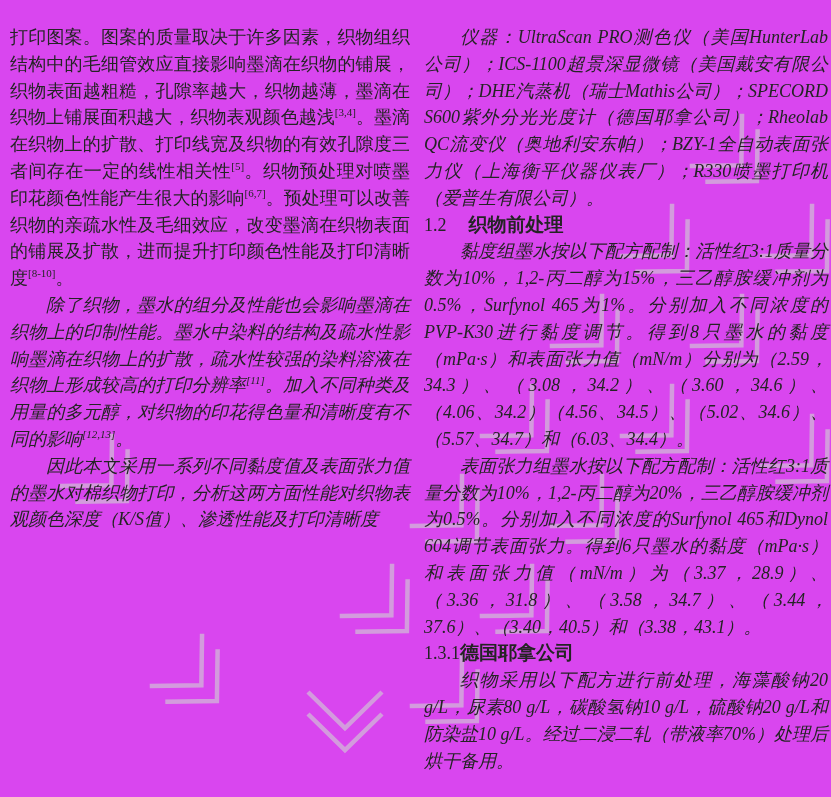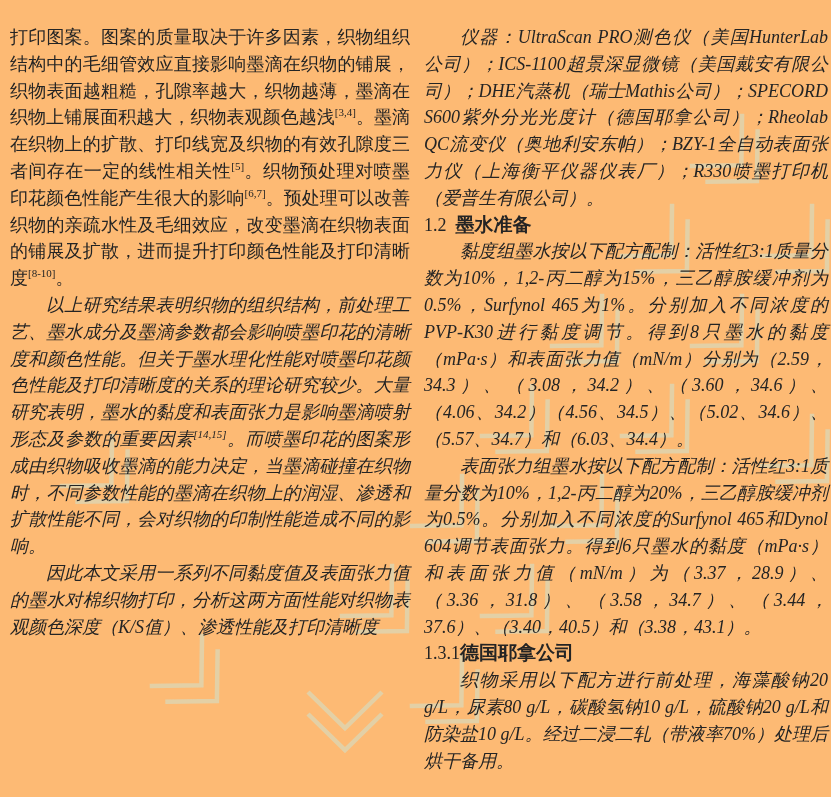--- a/index.html
+++ b/index.html
@@ -2,21 +2,21 @@
 <html><head>
 <meta charset="utf-8">
 <style>
   html, body { margin: 0; padding: 0; }
   body { background: #e8e8e6; }
   .page {
     position: relative;
     width: 831px;
     height: 797px;
     margin: 0 auto;
-    background: #fdba74;
+    background: #d946ef;
     overflow: hidden;
     font-family: "Liberation Serif", "DejaVu Serif", serif;
     color: #242424;
   }
   .watermark-layer {
     position: absolute;
     inset: 0;
     z-index: 0;
     pointer-events: none;
   }
@@ -43,21 +43,21 @@
     font-weight: bold;
     font-size: 19px;
     line-height: 26.8px;
     text-align: left;
   }
   .heading .num {
     font-family: "Liberation Serif", "DejaVu Serif", serif;
     font-weight: normal;
     font-size: 18px;
   }
-  .heading .num.gap { margin-right: 9px; text-align: center; }
+  .heading .num.gap { margin-right: 22px; text-align: center; }
 </style>
 </head>
 <body>
 
 <div class="page">
   <div class="watermark-layer">
       <svg width="90" height="78" viewBox="0 0 90 78" style="left: 690px; top: 120px; transform: rotate(-45deg); opacity: 0.55;">
         <polyline points="8,12 45,48 82,12" fill="none" stroke="#cfe2cf" stroke-width="4.5"></polyline>
         <polyline points="8,34 45,70 82,34" fill="none" stroke="#cfe2cf" stroke-width="4.5"></polyline>
       </svg>
@@ -117,24 +117,24 @@
         <polyline points="8,12 45,48 82,12" fill="none" stroke="#cfe2cf" stroke-width="4.5"></polyline>
         <polyline points="8,34 45,70 82,34" fill="none" stroke="#cfe2cf" stroke-width="4.5"></polyline>
       </svg>
       <svg width="90" height="78" viewBox="0 0 90 78" style="left: 760px; top: 420px; transform: rotate(-45deg); opacity: 0.55;">
         <polyline points="8,12 45,48 82,12" fill="none" stroke="#cfe2cf" stroke-width="4.5"></polyline>
         <polyline points="8,34 45,70 82,34" fill="none" stroke="#cfe2cf" stroke-width="4.5"></polyline>
       </svg>
     </div>
   <div class="col col-left">
       <p class="para">打印图案。图案的质量取决于许多因素，织物组织结构中的毛细管效应直接影响墨滴在织物的铺展，织物表面越粗糙，孔隙率越大，织物越薄，墨滴在织物上铺展面积越大，织物表观颜色越浅<sup class="cite">[3,4]</sup>。墨滴在织物上的扩散、打印线宽及织物的有效孔隙度三者间存在一定的线性相关性<sup class="cite">[5]</sup>。织物预处理对喷墨印花颜色性能产生很大的影响<sup class="cite">[6,7]</sup>。预处理可以改善织物的亲疏水性及毛细效应，改变墨滴在织物表面的铺展及扩散，进而提升打印颜色性能及打印清晰度<sup class="cite">[8-10]</sup>。</p>
-      <p class="para indent">以上研究结果表明织物的组织结构，前处理工艺、墨水成分及墨滴参数都会影响喷墨印花的清晰度和颜色性能。但关于墨水理化性能对喷墨印花颜色性能及打印清晰度的关系的理论研究较少。大量研究表明，墨水的黏度和表面张力是影响墨滴喷射形态及参数的重要因素<sup class="cite">[14,15]</sup>。而喷墨印花的图案形成由织物吸收墨滴的能力决定，当墨滴碰撞在织物时，不同参数性能的墨滴在织物上的润湿、渗透和扩散性能不同，会对织物的印制性能造成不同的影响。</p>
+      <p class="para indent">除了织物，墨水的组分及性能也会影响墨滴在织物上的印制性能。墨水中染料的结构及疏水性影响墨滴在织物上的扩散，疏水性较强的染料溶液在织物上形成较高的打印分辨率<sup class="cite">[11]</sup>。加入不同种类及用量的多元醇，对织物的印花得色量和清晰度有不同的影响<sup class="cite">[12,13]</sup>。</p>
       <p class="para indent">因此本文采用一系列不同黏度值及表面张力值的墨水对棉织物打印，分析这两方面性能对织物表观颜色深度（K/S值）、渗透性能及打印清晰度</p>
     </div>
   <div class="col col-right">
       <p class="para indent">仪器：UltraScan PRO测色仪（美国HunterLab公司）；ICS-1100超景深显微镜（美国戴安有限公司）；DHE汽蒸机（瑞士Mathis公司）；SPECORD S600紫外分光光度计（德国耶拿公司）；Rheolab QC流变仪（奥地利安东帕）；BZY-1全自动表面张力仪（上海衡平仪器仪表厂）；R330喷墨打印机（爱普生有限公司）。</p>
-      <div class="heading level2"><span class="num gap">1.2</span><span>墨水准备</span></div>
+      <div class="heading level2"><span class="num gap">1.2</span><span>织物前处理</span></div>
       <p class="para indent">黏度组墨水按以下配方配制：活性红3:1质量分数为10%，1,2-丙二醇为15%，三乙醇胺缓冲剂为0.5%，Surfynol 465为1%。分别加入不同浓度的PVP-K30进行黏度调节。得到8只墨水的黏度（mPa·s）和表面张力值（mN/m）分别为（2.59，34.3）、（3.08，34.2）、（3.60，34.6）、（4.06、34.2）（4.56、34.5）、（5.02、34.6）、（5.57、34.7）和（6.03、34.4）。</p>
       <p class="para indent">表面张力组墨水按以下配方配制：活性红3:1质量分数为10%，1,2-丙二醇为20%，三乙醇胺缓冲剂为0.5%。分别加入不同浓度的Surfynol 465和Dynol 604调节表面张力。得到6只墨水的黏度（mPa·s）和表面张力值（mN/m）为（3.37，28.9）、（3.36，31.8）、（3.58，34.7）、（3.44，37.6）、（3.40，40.5）和（3.38，43.1）。</p>
       <div class="heading level3"><span class="num">1.3.1</span><span>德国耶拿公司</span></div>
       <p class="para indent">织物采用以下配方进行前处理，海藻酸钠20 g/L，尿素80 g/L，碳酸氢钠10 g/L，硫酸钠20 g/L和防染盐10 g/L。经过二浸二轧（带液率70%）处理后烘干备用。</p>
     </div>
 </div>
 
 </body></html>

